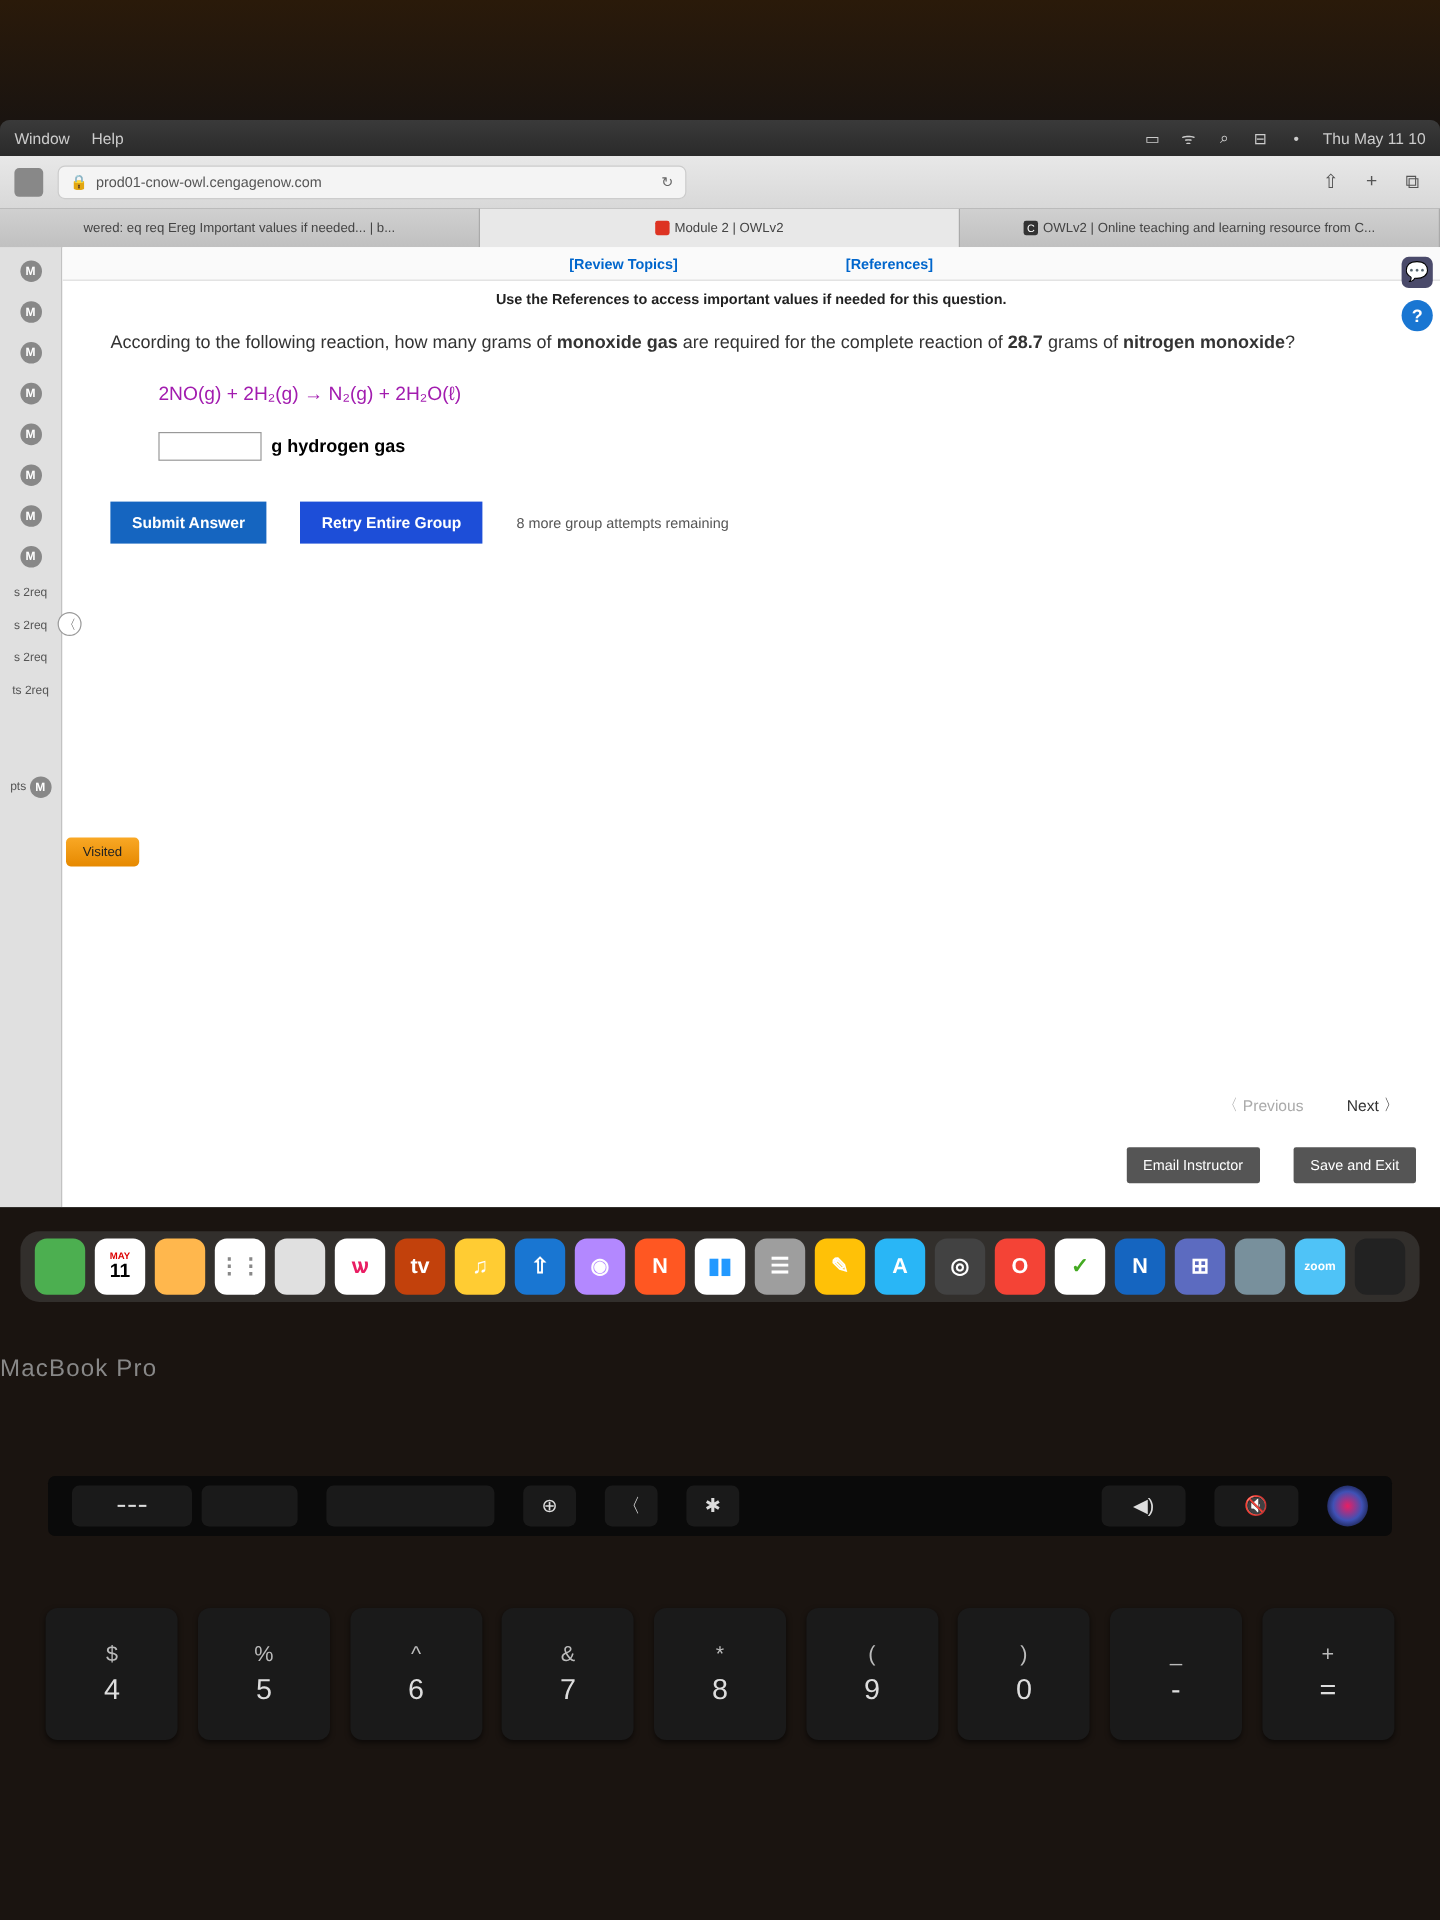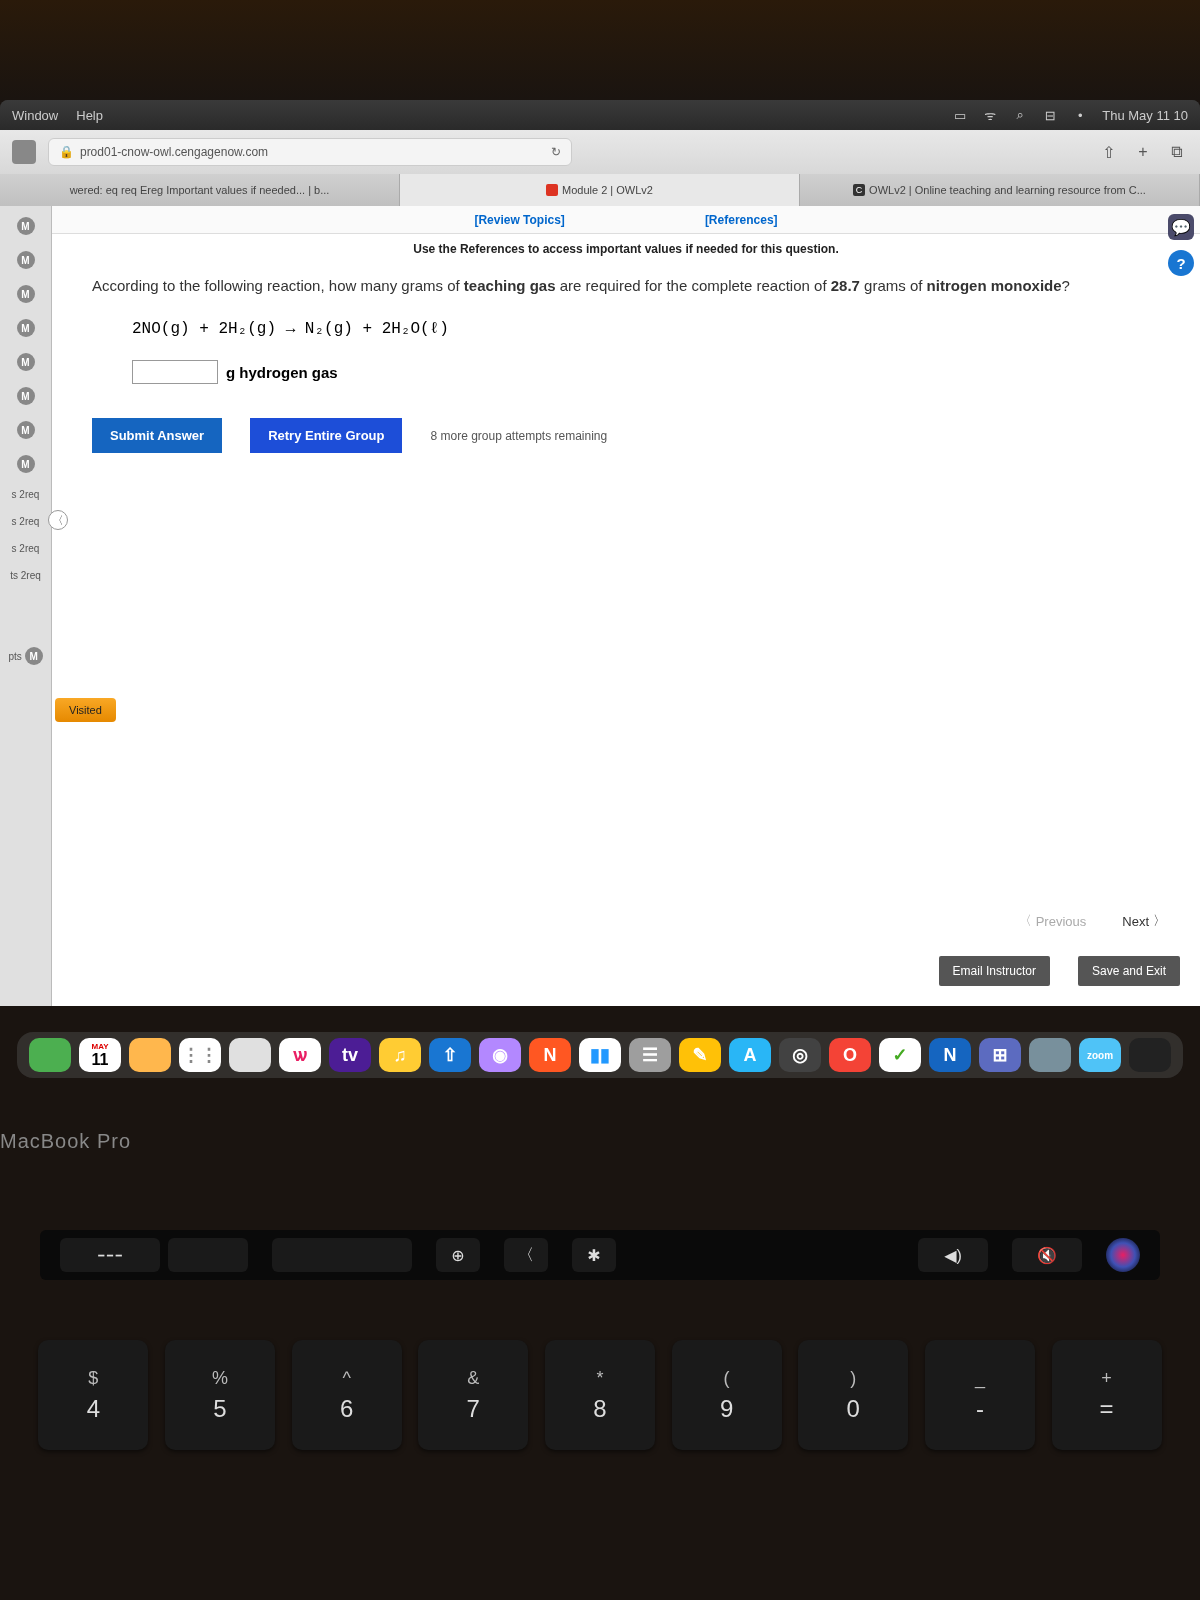--- a/index.html
+++ b/index.html
@@ -22,37 +22,37 @@
 .sidebar{width:52px;background:#e0e0e0;border-right:1px solid #bbb;display:flex;flex-direction:column;align-items:center;padding-top:8px;gap:10px;font-size:10px;color:#555}
 .sb-item{width:100%;text-align:center;padding:3px 0}
 .sb-m{width:18px;height:18px;border-radius:50%;background:#888;color:#fff;font-size:10px;display:inline-flex;align-items:center;justify-content:center;font-weight:bold}
 .visited-tag{position:absolute;left:55px;top:598px;background:linear-gradient(#f9a825,#e68900);color:#222;font-size:11px;padding:6px 14px;border-radius:4px;font-weight:500;z-index:10}
 .collapse-btn{position:absolute;left:48px;top:410px;width:20px;height:20px;background:#fff;border:1px solid #999;border-radius:50%;display:flex;align-items:center;justify-content:center;font-size:11px;color:#555;z-index:5}
 .main{flex:1;background:#fff;position:relative;overflow:hidden}
 .top-links{height:28px;background:#fafafa;display:flex;align-items:center;justify-content:center;gap:140px;font-size:12px;color:#0066cc;font-weight:bold;border-bottom:1px solid #ddd}
 .instr{text-align:center;font-size:12px;font-weight:bold;padding:8px;color:#222}
 .question{padding:10px 40px;font-size:15px;line-height:1.6;color:#333}
 .question b{font-weight:bold}
-.equation{padding:12px 80px;font-size:16px;font-family:Liberation Mono, monospace;color:#000000}
+.equation{padding:12px 80px;font-size:16px;font-family:Liberation Sans, sans-serif;color:#a21caf}
 .answer-row{padding:10px 80px;display:flex;align-items:center;gap:8px;font-size:15px}
 .answer-input{width:86px;height:24px;border:1px solid #999;background:#fff}
 .btn-row{padding:24px 40px;display:flex;align-items:center;gap:28px;font-size:13px}
 .btn-submit{background:#1565c0;color:#fff;border:none;padding:10px 18px;font-weight:bold;font-size:13px}
 .btn-retry{background:#1d4ed8;color:#fff;border:none;padding:10px 18px;font-weight:bold;font-size:13px}
 .attempts{color:#555;font-size:12px}
 .help-badge{position:absolute;right:6px;top:44px;width:26px;height:26px;border-radius:50%;background:#1976d2;color:#fff;display:flex;align-items:center;justify-content:center;font-weight:bold;font-size:15px}
 .chat-badge{position:absolute;right:6px;top:8px;width:26px;height:26px;border-radius:6px;background:#4a4a6a;color:#fff;display:flex;align-items:center;justify-content:center}
 .nav-row{position:absolute;bottom:70px;right:20px;display:flex;gap:8px;font-size:13px}
 .nav-prev{color:#aaa;padding:6px 14px;display:flex;align-items:center;gap:4px}
 .nav-next{color:#333;padding:6px 14px;display:flex;align-items:center;gap:4px;font-weight:500}
 .footer-btns{position:absolute;bottom:20px;right:20px;display:flex;gap:28px}
 .fbtn{background:#555;color:#fff;border:none;padding:8px 14px;font-size:12px;border-radius:2px}
 .dock-area{position:absolute;top:1020px;left:0;right:0;height:70px;display:flex;align-items:center;justify-content:center}
 .dock{background:rgba(80,80,80,.45);border-radius:16px;padding:6px 12px;display:flex;gap:8px;align-items:center}
-.dock-icon{width:42px;height:34px;border-radius:10px;display:flex;align-items:center;justify-content:center;font-size:18px;color:#fff;font-weight:bold}
+.dock-icon{width:42px;height:47px;border-radius:10px;display:flex;align-items:center;justify-content:center;font-size:18px;color:#fff;font-weight:bold}
 .laptop-label{position:absolute;top:1130px;left:0;right:12px;color:#888;font-size:20px;letter-spacing:1px}
 .touchbar{position:absolute;top:1230px;left:40px;right:40px;height:50px;background:#0a0a0a;border-radius:6px;display:flex;align-items:center;padding:0 20px;gap:24px;color:#ddd}
 .tb-group{display:flex;gap:8px;align-items:center}
 .tb-btn{width:44px;height:34px;background:#1a1a1a;border-radius:6px;display:flex;align-items:center;justify-content:center;font-size:16px}
 .tb-wide{width:140px}
 .siri{width:34px;height:34px;border-radius:50%;background:radial-gradient(circle,#e91e63,#3f51b5,#000);margin-left:auto}
 .keyboard{position:absolute;top:1320px;left:0;right:0;display:flex;justify-content:space-around;padding:20px 30px}
 .key{width:110px;height:110px;background:#1a1a1a;border-radius:10px;display:flex;flex-direction:column;align-items:center;justify-content:center;color:#ddd;font-size:24px;gap:6px;box-shadow:0 2px 4px rgba(0,0,0,.5)}
 .key .top{font-size:18px;color:#bbb}
 .bezel-top{position:absolute;top:0;left:0;right:0;height:100px;background:linear-gradient(#2a1a0a,#1a1410)}
@@ -122,21 +122,21 @@
 
     <div class="main">
       <div class="chat-badge">💬</div>
       <div class="help-badge">?</div>
       <div class="top-links">
         <span>[Review Topics]</span>
         <span>[References]</span>
       </div>
       <div class="instr">Use the References to access important values if needed for this question.</div>
       <div class="question">
-        <span>According to the following reaction, how many grams of </span><b>teaching gas</b><span> are required for the complete reaction of </span><b>28.7</b><span> grams of </span><b>nitrogen monoxide</b><span>?</span>
+        <span>According to the following reaction, how many grams of </span><b>monoxide gas</b><span> are required for the complete reaction of </span><b>28.7</b><span> grams of </span><b>nitrogen monoxide</b><span>?</span>
       </div>
       <div class="equation">2NO(g) + 2H₂(g) → N₂(g) + 2H₂O(ℓ)</div>
       <div class="answer-row">
         <input class="answer-input" style="">
         <b>g hydrogen gas</b>
       </div>
       <div class="btn-row">
         <button class="btn-submit">Submit Answer</button>
         <button class="btn-retry">Retry Entire Group</button>
         <span class="attempts">8 more group attempts remaining</span>
@@ -166,21 +166,21 @@
   <div class="dock" id="dock">
       <div class="dock-icon" style="background: rgb(76, 175, 80);"></div>
       <div class="dock-icon" style="background: rgb(255, 255, 255); color: rgb(0, 0, 0); flex-direction: column;">
         <div style="font-size:8px;color:#d00">MAY</div>
         <div style="font-size:16px;color:#000">11</div>
       </div>
       <div class="dock-icon" style="background: rgb(255, 183, 77);"></div>
       <div class="dock-icon" style="background: rgb(255, 255, 255); color: rgb(136, 136, 136);">⋮⋮</div>
       <div class="dock-icon" style="background: rgb(224, 224, 224);"></div>
       <div class="dock-icon" style="background: rgb(255, 255, 255); color: rgb(233, 30, 99);">ѡ</div>
-      <div class="dock-icon" style="background: #4c1d95;">tv</div>
+      <div class="dock-icon" style="background: #c2410c;">tv</div>
       <div class="dock-icon" style="background: rgb(255, 204, 51); color: rgb(255, 255, 255);">♫</div>
       <div class="dock-icon" style="background: rgb(25, 118, 210);">⇧</div>
       <div class="dock-icon" style="background: rgb(179, 136, 255);">◉</div>
       <div class="dock-icon" style="background: rgb(255, 87, 34);">N</div>
       <div class="dock-icon" style="background: rgb(255, 255, 255); color: rgb(34, 153, 255);">▮▮</div>
       <div class="dock-icon" style="background: rgb(158, 158, 158);">☰</div>
       <div class="dock-icon" style="background: rgb(255, 193, 7);">✎</div>
       <div class="dock-icon" style="background: rgb(41, 182, 246);">A</div>
       <div class="dock-icon" style="background: rgb(66, 66, 66);">◎</div>
       <div class="dock-icon" style="background: rgb(244, 67, 54);">O</div>

